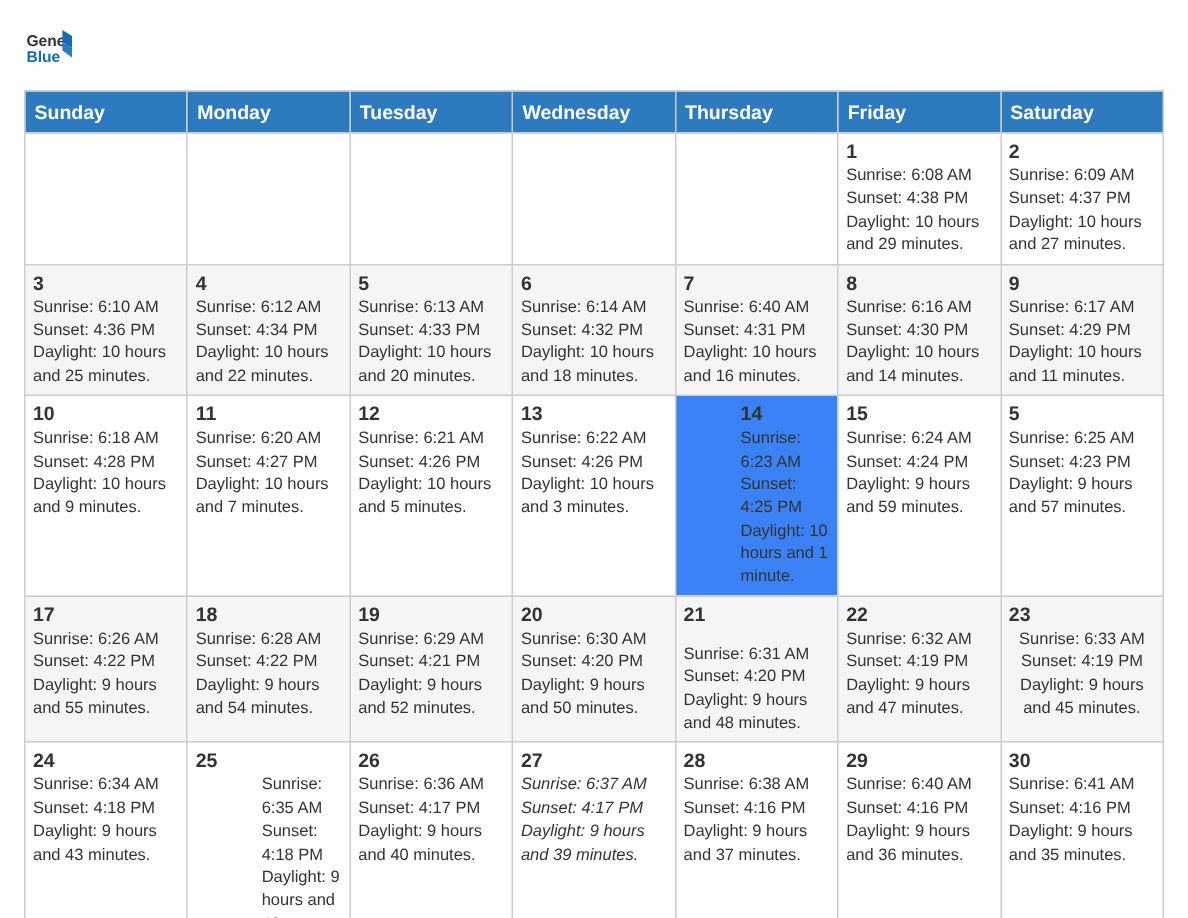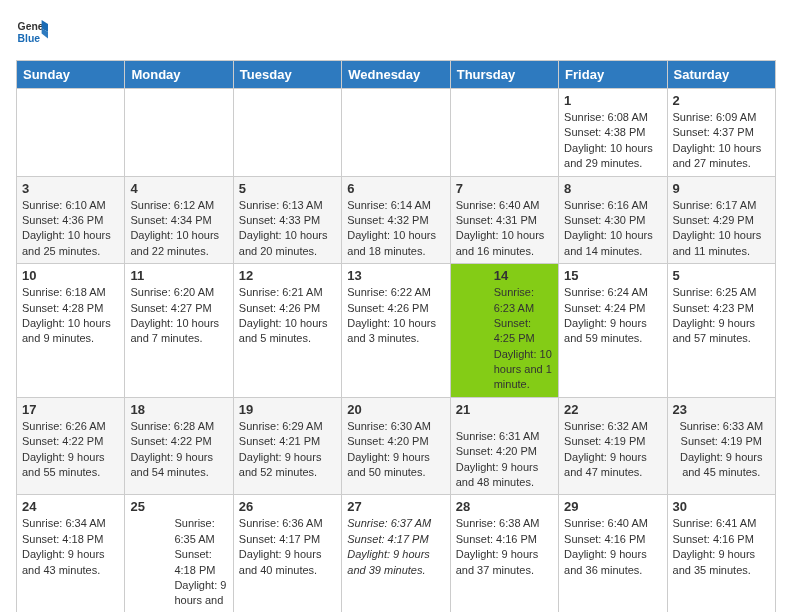--- a/index.html
+++ b/index.html
@@ -193,21 +193,21 @@
           <div class="day-info" style="white-space: pre-line;">Sunrise: 6:21 AM
 Sunset: 4:26 PM
 Daylight: 10 hours and 5 minutes.</div>
         </td>
         <td style="background: rgb(255, 255, 255);">
           <span class="day-number">13</span>
           <div class="day-info" style="white-space: pre-line;">Sunrise: 6:22 AM
 Sunset: 4:26 PM
 Daylight: 10 hours and 3 minutes.</div>
         </td>
-        <td style="background: #84cc16; padding-left: 43px;">
+        <td style="background: #3b82f6; padding-left: 43px;">
           <span class="day-number">14</span>
           <div class="day-info" style="white-space: pre-line;">Sunrise: 6:23 AM
 Sunset: 4:25 PM
 Daylight: 10 hours and 1 minute.</div>
         </td>
         <td style="background: rgb(255, 255, 255);">
           <span class="day-number">15</span>
           <div class="day-info" style="white-space: pre-line;">Sunrise: 6:24 AM
 Sunset: 4:24 PM
 Daylight: 9 hours and 59 minutes.</div>

